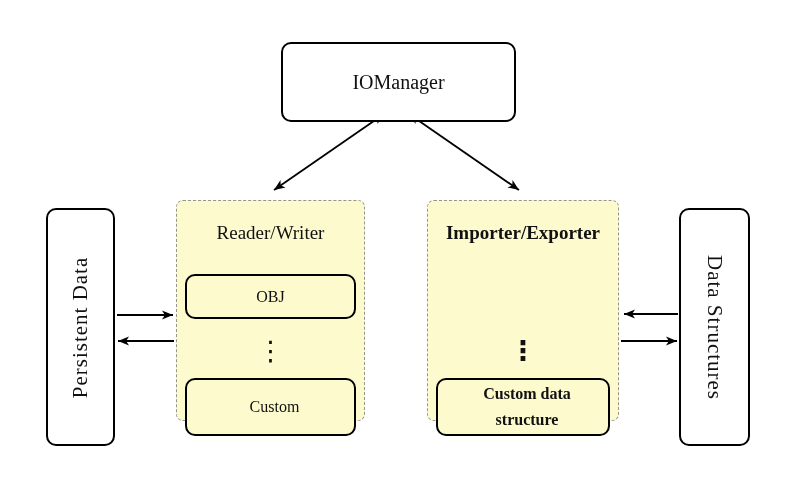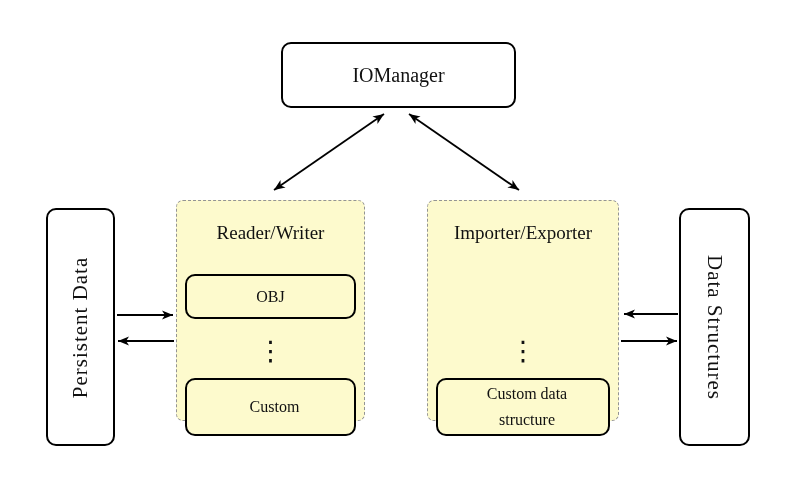--- a/index.html
+++ b/index.html
@@ -19,35 +19,35 @@
     color:var(--text);
   }
   svg.arrow-layer{position:absolute;left:0;top:0;width:800px;height:489px;pointer-events:none;}
   svg.arrow-layer line{stroke:var(--arrow);stroke-width:1.8px;}
 
   .node{
     position:absolute;box-sizing:border-box;background:var(--node-fill);
     border:2.6px solid var(--node-border);border-radius:10px;
     display:flex;align-items:center;justify-content:center;text-align:center;
   }
-  .node-iomanager{left:281px;top:42px;width:235px;height:66px;font-size:20px;}
+  .node-iomanager{left:281px;top:42px;width:235px;height:80px;font-size:20px;}
   .node-side{width:69px;top:208px;height:238px;}
   .node-persistent-data{left:46px;}
   .node-data-structures{left:679px;width:71px;}
   .vtext{white-space:nowrap;font-size:21px;letter-spacing:1px;}
   .vtext.ccw{transform:rotate(-90deg);}
   .vtext.cw{transform:rotate(90deg);}
 
   .panel{
     position:absolute;top:200px;height:221px;box-sizing:border-box;
     background:var(--panel-fill);
     border:1.5px dashed var(--panel-border);border-radius:7px;
   }
   .panel-reader-writer{left:176px;width:189px;}
-  .panel-importer-exporter{left:427px;width:192px;}
+  .panel-importer-exporter{left:427px;width:192px;font-weight:bold;}
   .panel-title{
     position:absolute;top:21px;left:-4px;right:-4px;
     text-align:center;font-size:19px;
   }
   .item{
     position:absolute;left:8px;right:8px;box-sizing:border-box;
     background:var(--panel-fill);
     border:2.8px solid var(--node-border);border-radius:10px;
     display:flex;flex-direction:column;align-items:center;justify-content:center;
     text-align:center;font-size:16px;

